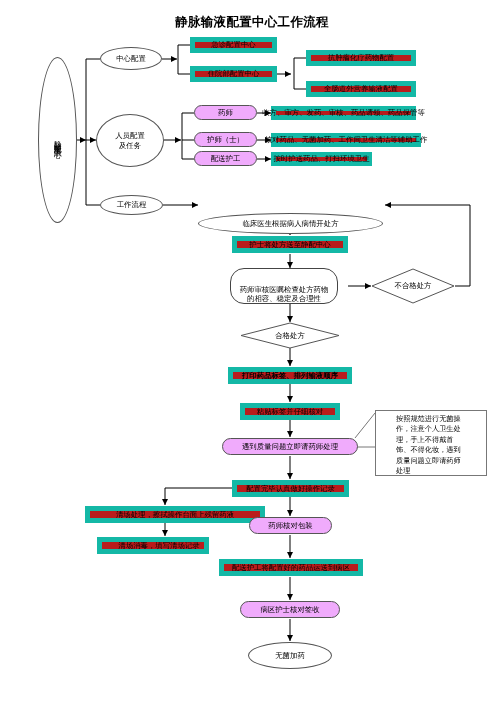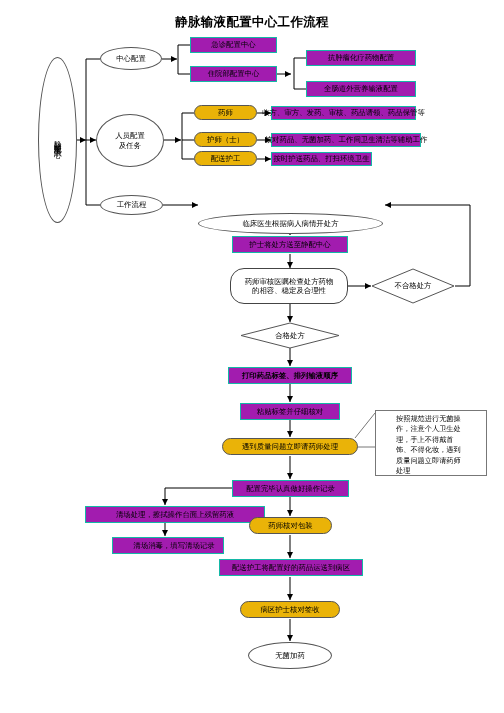--- a/index.html
+++ b/index.html
@@ -37,32 +37,32 @@
     justify-content:center;
     text-align:center;
     box-sizing:border-box;
     font-size:7.4px;
     line-height:1.25;
     color:#000;
     white-space:nowrap;
   }
   .node.wrap{white-space:normal;}
   .rect{
-    border:1px solid #14b8a6;
-    background:#a21caf;
+    border:5px solid #14b8a6;
+    background:#b91c1c;
   }
   .ellipse{
     border:1px solid #555;
     background:#fff;
     border-radius:50%;
     justify-content:center;
   }
   .stadium{
     border:1px solid #555;
-    background:#eab308;
+    background:#f0abfc;
     border-radius:999px;
   }
   .roundrect{
     border:1px solid #444;
     background:#fff;
     border-radius:14px;
   }
   .callout{
     border:1px solid #777;
     background:#fff;
@@ -242,21 +242,21 @@
   </div>
 
   <div class="node ellipse" style="left:198px;top:213px;width:185px;height:21px;">
     <span>临床医生根据病人病情开处方</span>
   </div>
 
   <div class="node rect" style="left:232px;top:236px;width:116px;height:17px;">
     <span>护士将处方送至静配中心</span>
   </div>
 
-  <div class="node roundrect wrap" style="left:230px;top:268px;width:118px;height:36px;flex-direction:column;">
+  <div class="node roundrect wrap" style="left:230px;top:268px;width:108px;height:36px;flex-direction:column;justify-content:flex-end;">
     <span>药师审核医嘱检查处方药物</span>
     <span>的相容、稳定及合理性</span>
   </div>
 
   <div class="diamond-wrap" style="left:371px;top:268px;width:84px;height:36px;">
     <svg width="84" height="36" viewBox="0 0 84 36">
       <polygon points="42,1 83,18 42,35 1,18" fill="#fff" stroke="#555" stroke-width="1"></polygon>
     </svg>
     <div class="diamond-label">不合格处方</div>
   </div>
@@ -281,21 +281,21 @@
   </div>
 
   <div class="node rect" style="left:232px;top:480px;width:117px;height:17px;">
     <span>配置完毕认真做好操作记录</span>
   </div>
 
   <div class="node rect" style="left:85px;top:506px;width:180px;height:17px;">
     <span>清场处理，擦拭操作台面上残留药液</span>
   </div>
 
-  <div class="node rect" style="left:112px;top:537px;width:112px;height:17px;padding-left:12px;">
+  <div class="node rect" style="left:97px;top:537px;width:112px;height:17px;padding-left:12px;">
     <span>清场消毒，填写清场记录</span>
   </div>
 
   <div class="node stadium" style="left:249px;top:517px;width:83px;height:17px;">
     <span>药师核对包装</span>
   </div>
 
   <div class="node rect" style="left:219px;top:559px;width:144px;height:17px;">
     <span>配送护工将配置好的药品运送到病区</span>
   </div>

